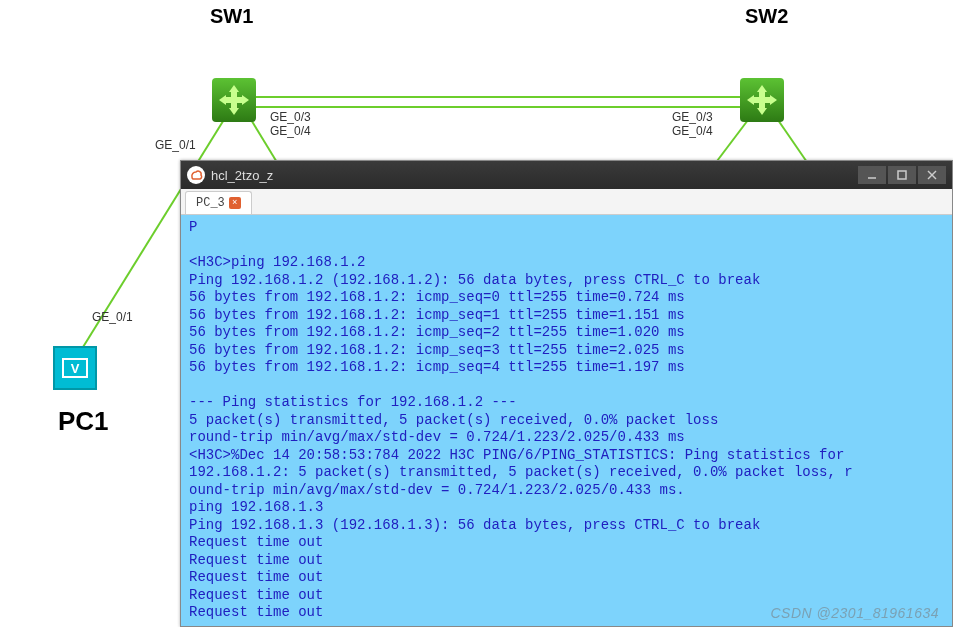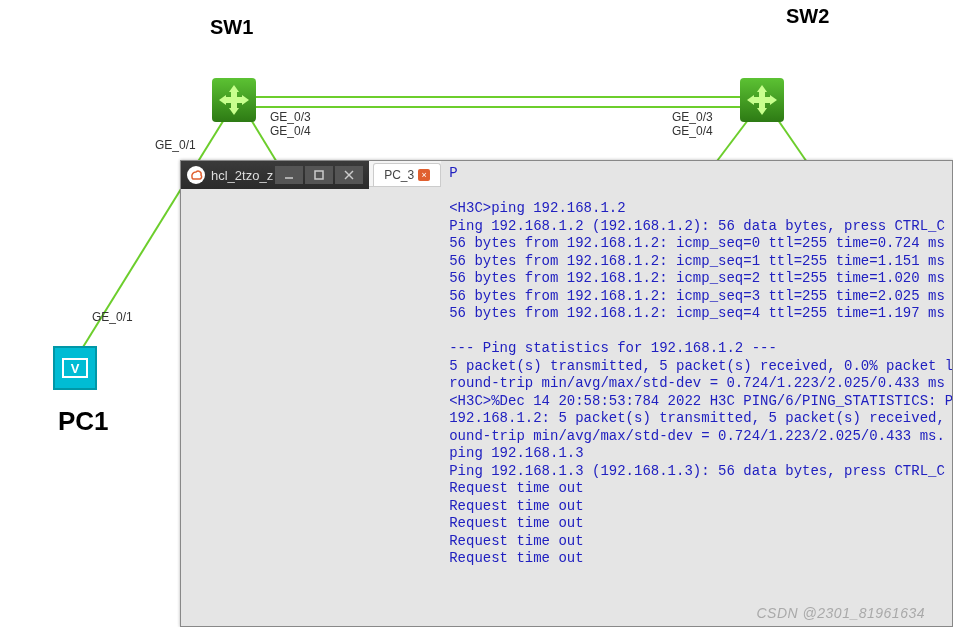--- a/index.html
+++ b/index.html
@@ -6,64 +6,64 @@
     body { width: 953px; height: 627px; position: relative; background: #fff; font-family: Arial, sans-serif; overflow: hidden; }
     .canvas { position: absolute; inset: 0; }
     svg.wires { position: absolute; inset: 0; width: 953px; height: 627px; pointer-events: none; }
     .label { position: absolute; font-weight: bold; font-size: 20px; color: #000; }
     .port-label { position: absolute; font-size: 12px; color: #333; }
     .switch-icon, .pc-icon { position: absolute; width: 44px; height: 44px; }
     .switch-icon { background: linear-gradient(#5cc233, #2d7a14); border-radius: 4px; display:flex; align-items:center; justify-content:center;}
     .pc-icon { background: #00bcd4; border: 2px solid #0097a7; display:flex; align-items:center; justify-content:center;}
     .pc-icon .screen { width: 26px; height:20px; border:2px solid #fff; color:#fff; font-size:13px; font-weight:bold; display:flex; align-items:center; justify-content:center;}
     
-    .term-win { position:absolute; left:180px; top:160px; width:773px; height:467px; background:#e5e5e5; border:1px solid #888; display:flex; flex-direction:row; box-shadow:0 0 3px rgba(0,0,0,0.3);}
+    .term-win { position:absolute; left:180px; top:160px; width:773px; height:467px; background:#7dd3fc; border:1px solid #888; display:flex; flex-direction:column; box-shadow:0 0 3px rgba(0,0,0,0.3);}
     .titlebar { height:28px; background:linear-gradient(#3a3a3a,#2b2b2b); display:flex; align-items:center; padding:0 6px; color:#ddd; font-size:13px;}
     .tb-logo { width:18px; height:18px; border-radius:50%; background:#fff; margin-right:6px; display:flex; align-items:center; justify-content:center; font-size:11px;}
     .tb-title { flex:1; }
     .tb-btn { width:28px; height:18px; margin-left:2px; background:#555; color:#ccc; display:flex; align-items:center; justify-content:center; font-size:11px;}
     .tb-close { background:#555;}
-    .tabbar { height:26px; background:#f4f4f4; border-bottom:1px solid #ccc; display:flex; align-items:flex-end; padding-left:4px;}
+    .tabbar { height:26px; background:#f4f4f4; border-bottom:1px solid #ccc; display:flex; align-items:flex-end; padding-left:4px;font-family:Liberation Mono, monospace;}
     .tab { padding:4px 10px; background:#fff; border:1px solid #ccc; border-bottom:none; font-size:12px; color:#444; display:flex; align-items:center; gap:4px; border-radius:3px 3px 0 0;}
     .tab .tab-x { width:12px; height:12px; background:#e06030; color:#fff; font-size:9px; border-radius:2px; display:flex; align-items:center; justify-content:center;}
     .term-body { flex:1; overflow:auto; padding:4px 8px; font-family: "Courier New", monospace; font-size:14px; line-height:1.25; color:#2020c0; white-space:pre;}
-    .watermark { position:absolute; right:28px; bottom:6px; color:rgba(120,120,120,0.55); font-size:14px; letter-spacing:0.5px; font-style:italic;}
+    .watermark { position:absolute; right:14px; bottom:6px; color:rgba(120,120,120,0.55); font-size:14px; letter-spacing:0.5px; font-style:italic;}
   </style>
 </head>
 <body>
 
 <div class="canvas">
   <svg class="wires">
 
     <line x1="255" y1="97" x2="740" y2="97" stroke="#6cce2c" stroke-width="2"></line>
     <line x1="255" y1="107" x2="740" y2="107" stroke="#6cce2c" stroke-width="2"></line>
 
     <line x1="225" y1="118" x2="75" y2="360" stroke="#6cce2c" stroke-width="2"></line>
 
     <line x1="250" y1="118" x2="300" y2="200" stroke="#6cce2c" stroke-width="2"></line>
 
     <line x1="748" y1="120" x2="680" y2="210" stroke="#6cce2c" stroke-width="2"></line>
     <line x1="778" y1="120" x2="840" y2="210" stroke="#6cce2c" stroke-width="2"></line>
   </svg>
 
-  <div class="label" style="left:210px; top:16px;">SW1</div>
+  <div class="label" style="left:210px; top:5px;">SW1</div>
   <div class="switch-icon" style="left:212px; top:78px;">
     <svg width="34" height="34" viewBox="0 0 34 34">
       <g fill="#c8ff8e">
         <polygon points="17,2 22,9 12,9"></polygon>
         <polygon points="17,32 22,25 12,25"></polygon>
         <polygon points="2,17 9,12 9,22"></polygon>
         <polygon points="32,17 25,12 25,22"></polygon>
         <rect x="14" y="8" width="6" height="18"></rect>
         <rect x="8" y="14" width="18" height="6"></rect>
       </g>
     </svg>
   </div>
 
-  <div class="label" style="left:745px; top:5px;margin-left:41px;">SW2</div>
+  <div class="label" style="left:745px; top:5px;">SW2</div>
   <div class="switch-icon" style="left:740px; top:78px;">
     <svg width="34" height="34" viewBox="0 0 34 34">
       <g fill="#c8ff8e">
         <polygon points="17,2 22,9 12,9"></polygon>
         <polygon points="17,32 22,25 12,25"></polygon>
         <polygon points="2,17 9,12 9,22"></polygon>
         <polygon points="32,17 25,12 25,22"></polygon>
         <rect x="14" y="8" width="6" height="18"></rect>
         <rect x="8" y="14" width="18" height="6"></rect>
       </g>

